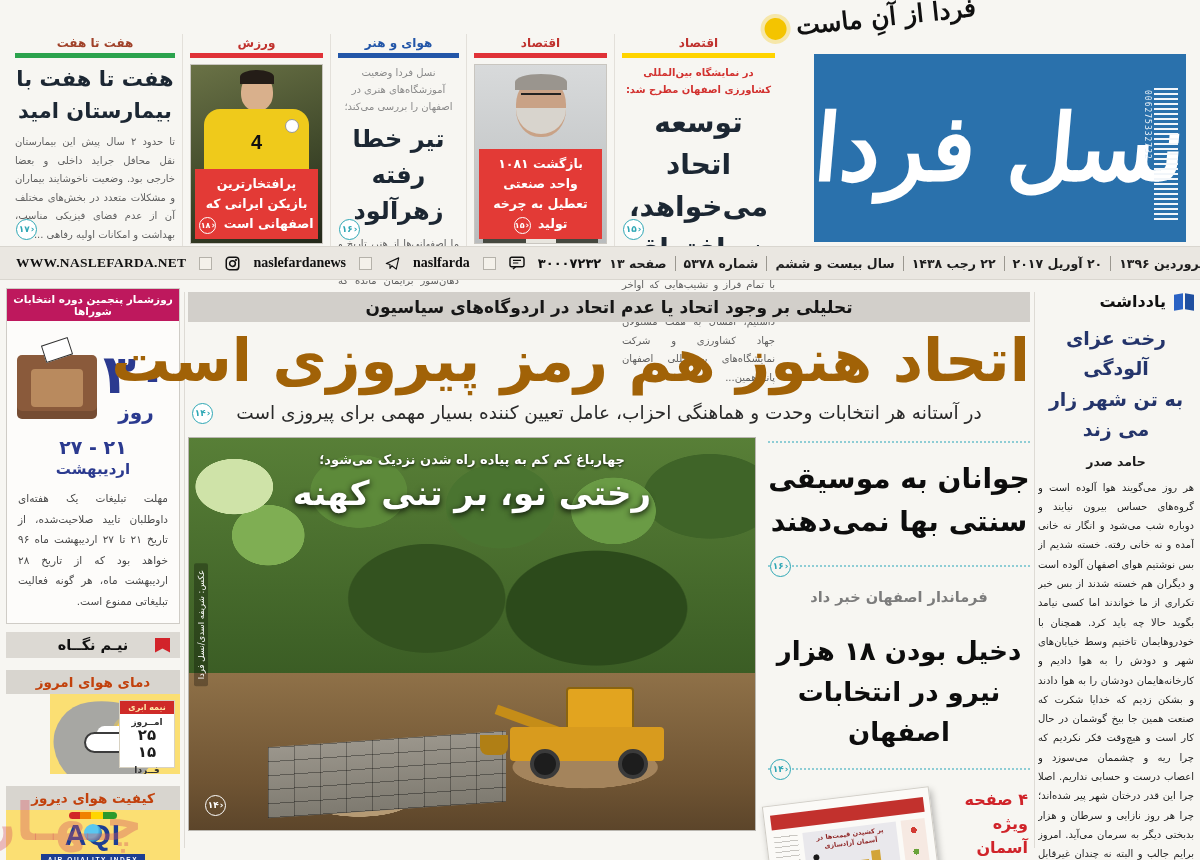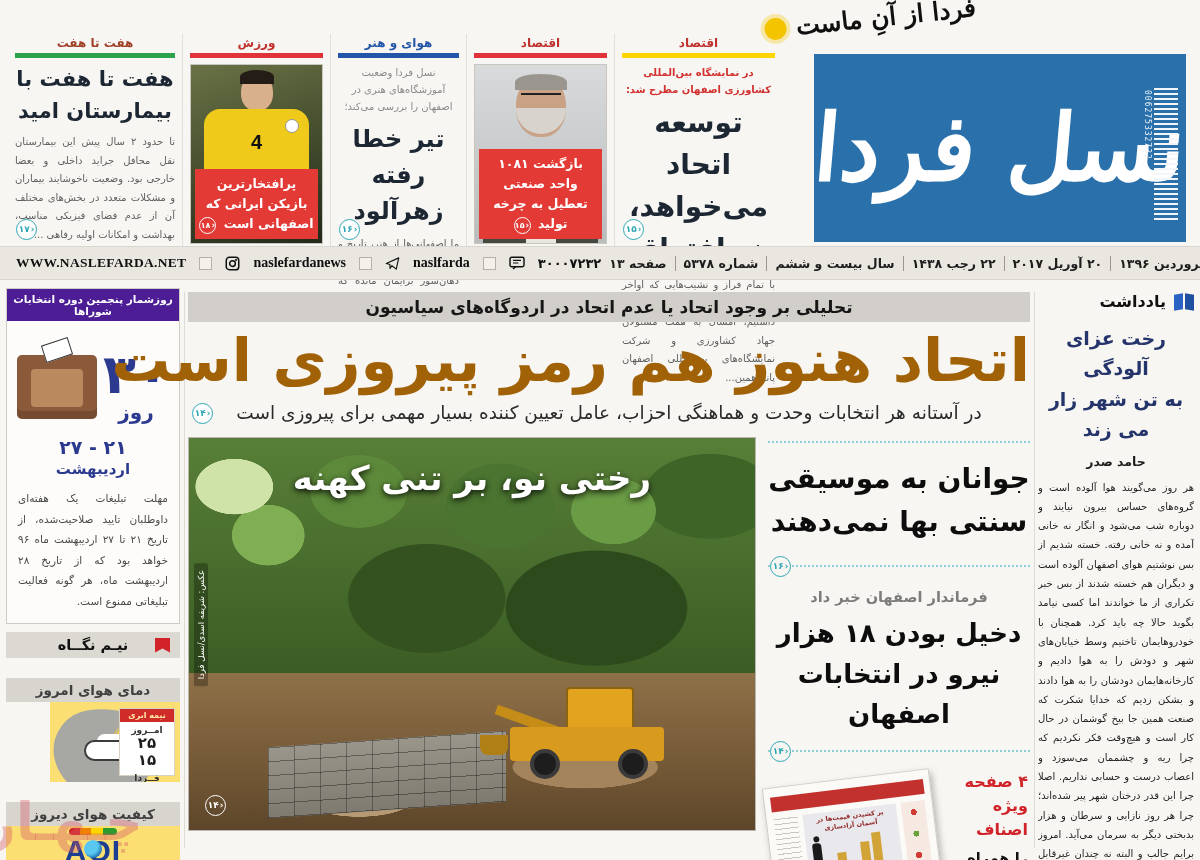--- a/index.html
+++ b/index.html
@@ -65,37 +65,37 @@
   .handle{font-family:"Liberation Serif",serif;font-weight:bold;font-size:14px;color:#101010;}
   .chk{width:11px;height:11px;border:1px solid #b5b2aa;background:#f4f1ea;flex:0 0 auto;}
   .soc-ic{flex:0 0 auto;display:inline-flex;}
   .smsnum{font-weight:bold;font-size:13px;color:#101010;}
   .dl-right{display:flex;direction:rtl;align-items:center;font-size:12.5px;font-weight:bold;color:#1d1d1d;}
   .dl-right .itm{padding:0 8px;border-left:1px solid #9a978f;white-space:nowrap;}
   .dl-right .itm:last-child{border-left:none;}
   
   .sidebar{position:absolute;left:6px;top:288px;width:174px;}
   .elec{border:1px solid #cfccc6;background:#fdfcfa;}
-  .elec-title{background:#4c1d95;color:#fff;font-size:10.5px;font-weight:bold;text-align:center;padding:4px 2px;}
+  .elec-title{background:#be185d;color:#fff;font-size:10.5px;font-weight:bold;text-align:center;padding:4px 2px;}
   .elec-main{display:flex;align-items:center;justify-content:space-between;padding:28px 10px 0;}
   .days{color:#2b3a8f;text-align:center;}
   .days-num{font-size:54px;font-weight:bold;line-height:.95;}
   .days-lbl{font-size:20px;font-weight:bold;}
   .ballot{width:80px;height:64px;background:#8a5a3b;border-radius:5px;position:relative;box-shadow:inset 0 -8px 0 rgba(0,0,0,.15);}
   .ballot-label{position:absolute;left:14px;top:14px;width:52px;height:38px;background:#b98a5e;border-radius:4px;}
   .envelope{position:absolute;top:-14px;left:26px;width:26px;height:16px;background:#fff;border:1.5px solid #333;transform:rotate(-18deg);}
   .elec-range{text-align:center;color:#2b3a8f;font-weight:bold;font-size:19px;margin-top:12px;}
   .elec-month{text-align:center;color:#2b3a8f;font-weight:bold;font-size:15px;margin-top:2px;}
   .elec-body{font-size:10.5px;color:#4a4a4a;text-align:justify;line-height:1.95;padding:10px 11px 12px;}
   .nim{margin-top:8px;background:#dcd9d3;height:26px;display:flex;align-items:center;justify-content:center;
        font-weight:bold;font-size:14.5px;position:relative;}
   .nim-icon{position:absolute;right:10px;width:15px;height:15px;background:#d2232a;
             clip-path:polygon(0 0,100% 0,100% 100%,50% 72%,0 100%);}
   .sec-head{background:#d8d5cf;height:24px;display:flex;align-items:center;justify-content:center;
-            font-weight:bold;font-size:13.5px;color:#404040;margin-top:20px;}
+            font-weight:bold;font-size:13.5px;color:#c2410c;margin-top:12px;}
   .wbox{background:#fbdf73;height:80px;position:relative;overflow:hidden;margin-left:44px;}
   .map{position:absolute;left:4px;top:6px;width:106px;height:88px;background:#a7a7a3;
        border-radius:38% 62% 55% 45% / 45% 50% 50% 55%;transform:rotate(-8deg);}
   .wsun{position:absolute;left:66px;top:26px;width:20px;height:20px;border-radius:50%;background:#ffd23b;
         box-shadow:0 0 0 3px rgba(255,210,59,.4);}
   .wcloud{position:absolute;left:34px;top:38px;width:42px;height:17px;background:#fff;border:2px solid #3c3c3c;
           border-radius:12px;box-shadow:10px -9px 0 -3px #fff;}
   .wpanel{position:absolute;right:5px;top:6px;bottom:6px;width:54px;background:#fff;border:1px solid #d8d2c2;
           display:flex;flex-direction:column;align-items:center;}
   .wcond{background:#cf2b28;color:#ffe9a8;font-size:8px;font-weight:bold;width:100%;text-align:center;padding:2px 0;}
@@ -155,21 +155,21 @@
   .cap-t{font-size:34px;font-weight:bold;margin-top:6px;text-shadow:0 2px 6px rgba(0,0,0,.95);}
   .ph-credit{position:absolute;left:5px;top:32%;writing-mode:vertical-rl;transform:rotate(180deg);
              font-size:8.5px;color:#fff;background:rgba(0,0,0,.28);padding:7px 2px;border-radius:2px;z-index:4;}
   .pg-onphoto{position:absolute;left:16px;bottom:14px;border-color:#fff;color:#fff;background:transparent;z-index:4;}
   
   .subcol{position:absolute;right:0;top:0;width:262px;}
   .dotrow{position:relative;border-top:2px dotted #8ecdd5;margin:4px 0;height:0;}
   .dotrow .pg{position:absolute;left:2px;top:-11px;background:#f7f6f2;}
   .sc-h1{font-size:28px;font-weight:bold;text-align:center;color:#0d0d0d;line-height:1.55;margin:14px 0 22px;}
   .sc-lead{font-size:14.5px;color:#7c7c7c;text-align:center;margin-top:22px;font-weight:bold;}
-  .sc-h2{font-size:26px;font-weight:bold;text-align:center;color:#0d0d0d;line-height:1.55;margin:8px 0 16px;}
+  .sc-h2{font-size:26px;font-weight:bold;text-align:center;color:#0d0d0d;line-height:1.55;margin:26px 0 16px;}
   .promo{display:flex;margin-top:18px;align-items:flex-start;}
   .promo-text{width:88px;text-align:right;padding-right:2px;}
   .promo-hl{color:#d0242a;font-weight:bold;font-size:16px;line-height:1.5;}
   .promo-rest{color:#111;font-weight:bold;font-size:14.5px;line-height:1.65;margin-top:5px;}
   .mini-wrap{flex:1;position:relative;height:132px;}
   .mini{position:absolute;left:0;top:8px;width:166px;height:110px;background:#fbfaf7;border:1px solid #cfccc5;
         box-shadow:2px 4px 7px rgba(0,0,0,.28);transform:rotate(-7deg);}
   .mp-band{position:absolute;top:9px;left:6px;right:6px;height:15px;background:#c2312d;}
   .mp-strip{position:absolute;top:30px;right:7px;width:24px;bottom:8px;background:#f6e9e2;
     background-image:radial-gradient(5px 5px at 50% 15%,#d23b34 0 60%,transparent 61%),
@@ -386,20 +386,21 @@
         <div class="ph-wall"></div>
         <div class="loader">
           <div class="loader-arm"></div>
           <div class="loader-bucket"></div>
           <div class="loader-cab"></div>
           <div class="loader-body"></div>
           <div class="wheel w1"></div>
           <div class="wheel w2"></div>
         </div>
         <div class="ph-cap">
+          <div class="cap-k">چهارباغ کم کم به پیاده راه شدن نزدیک می‌شود؛</div>
           <div class="cap-t">رختی نو، بر تنی کهنه</div>
         </div>
         <div class="ph-credit">عکس: شریفه اسدی/نسل فردا</div>
         <span class="pg pg-onphoto">۱۴</span>
       </div>
 
       <div class="subcol">
         <div class="dotrow"></div>
         <div class="sc-h1">جوانان به موسیقی سنتی بها نمی‌دهند</div>
         <div class="dotrow">
@@ -407,21 +408,21 @@
         </div>
         <div class="sc-lead">فرماندار اصفهان خبر داد</div>
         <div class="sc-h2">دخیل بودن ۱۸ هزار نیرو در انتخابات اصفهان</div>
         <div class="dotrow">
           <span class="pg">۱۴</span>
         </div>
 
         <div class="promo">
           <div class="promo-text">
             <div class="promo-hl">۴ صفحه</div>
-            <div class="promo-hl">ویژه اصناف</div>
+            <div class="promo-hl">ویژه آسمان</div>
             <div class="promo-rest">
               <div>را همراه</div>
 
             </div>
           </div>
           <div class="mini-wrap">
             <div class="mini">
               <div class="mp-band"></div>
               <div class="mp-strip"></div>
               <div class="mp-lines"></div>

